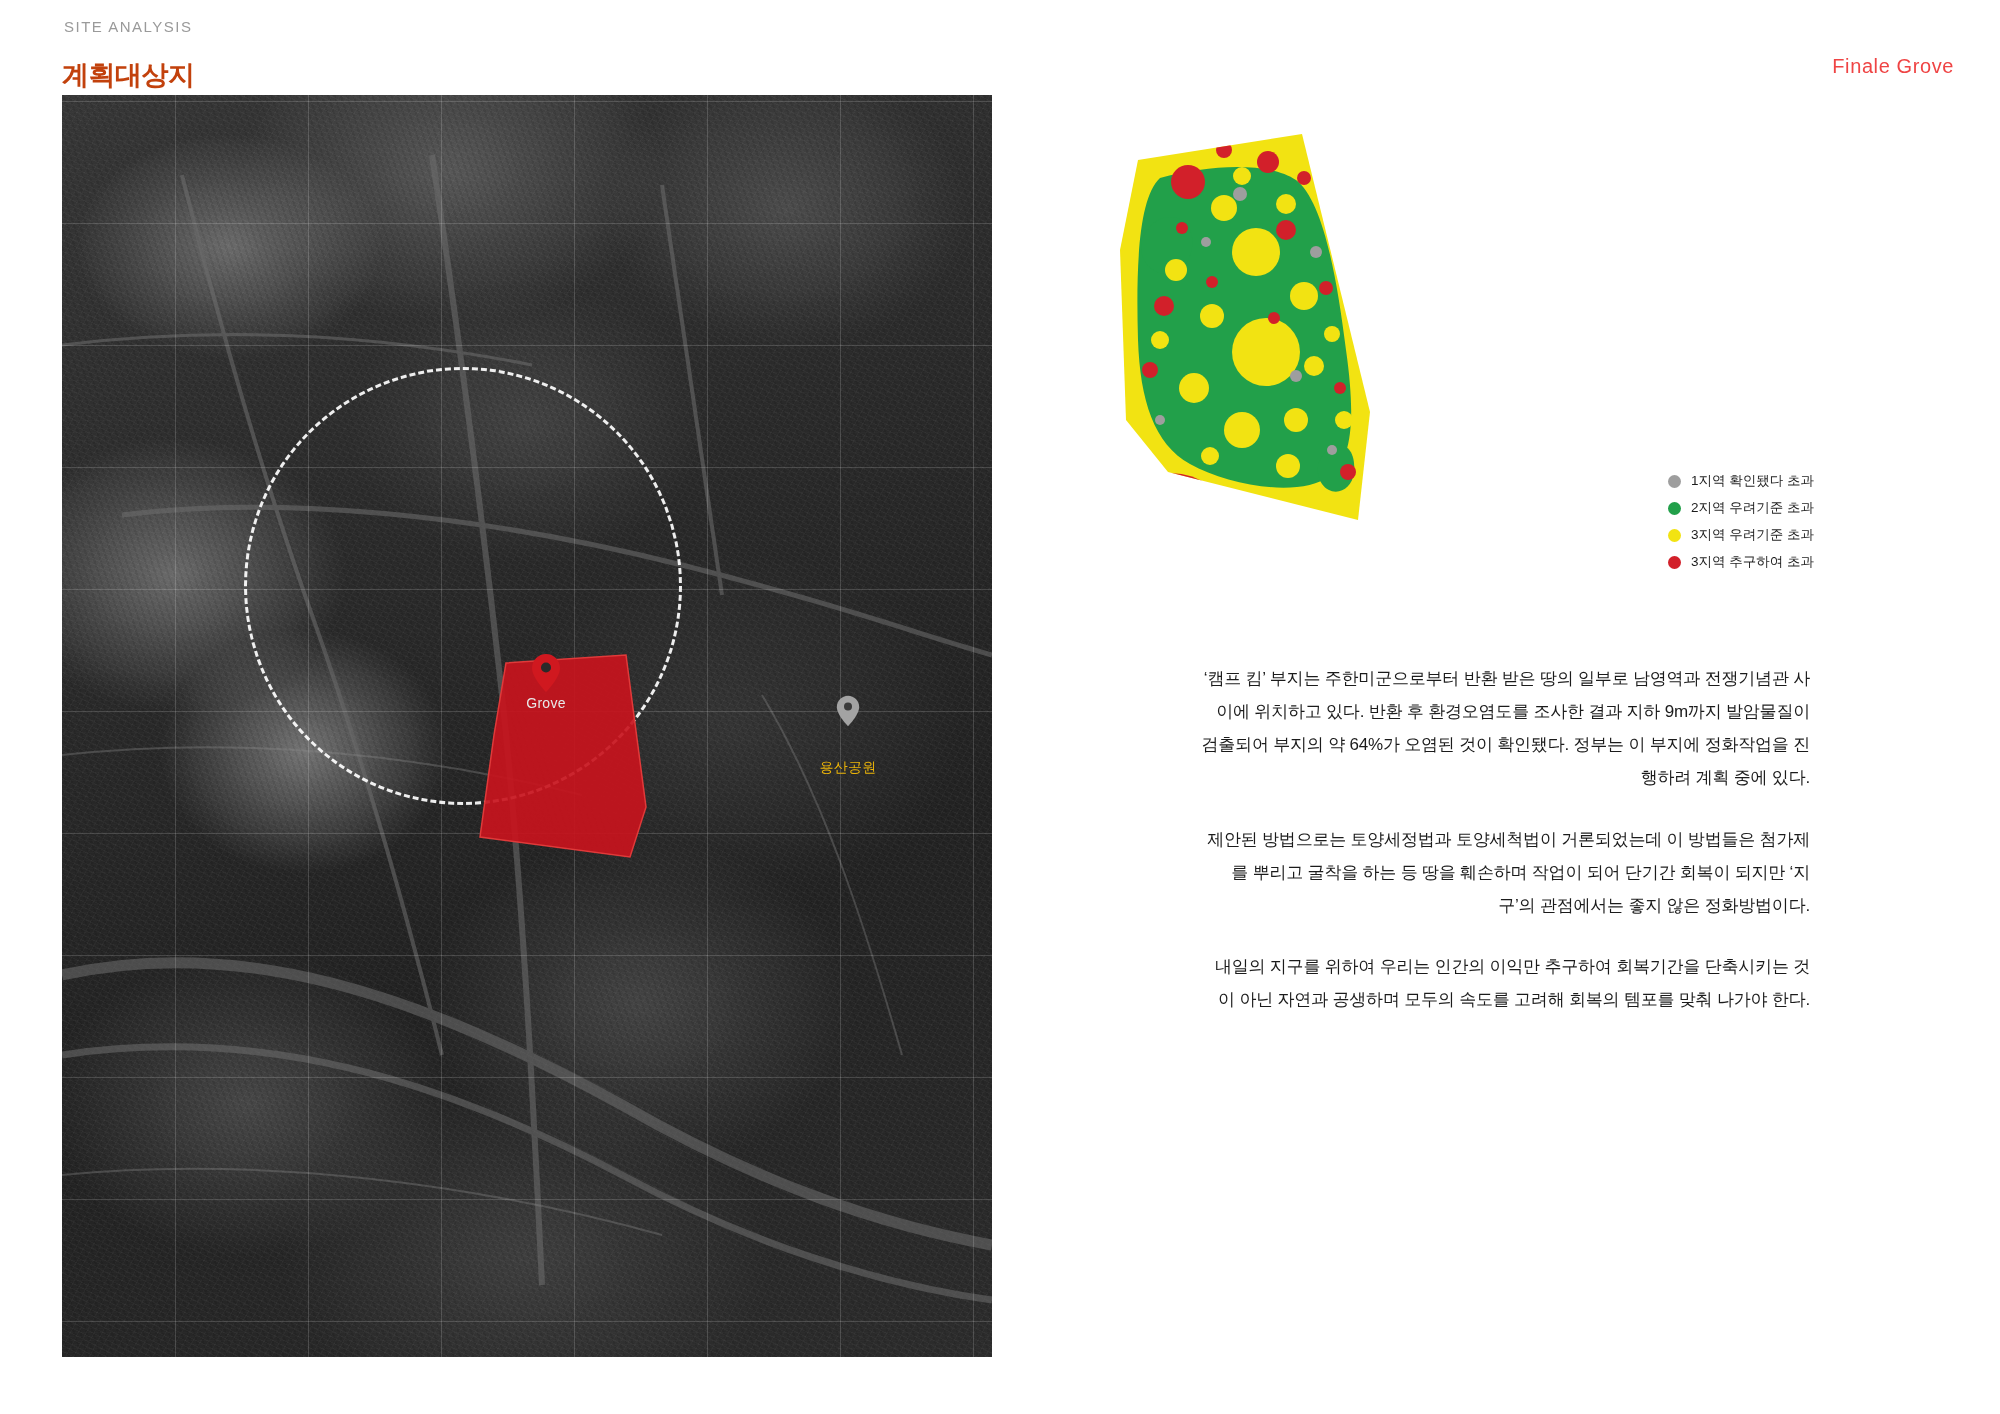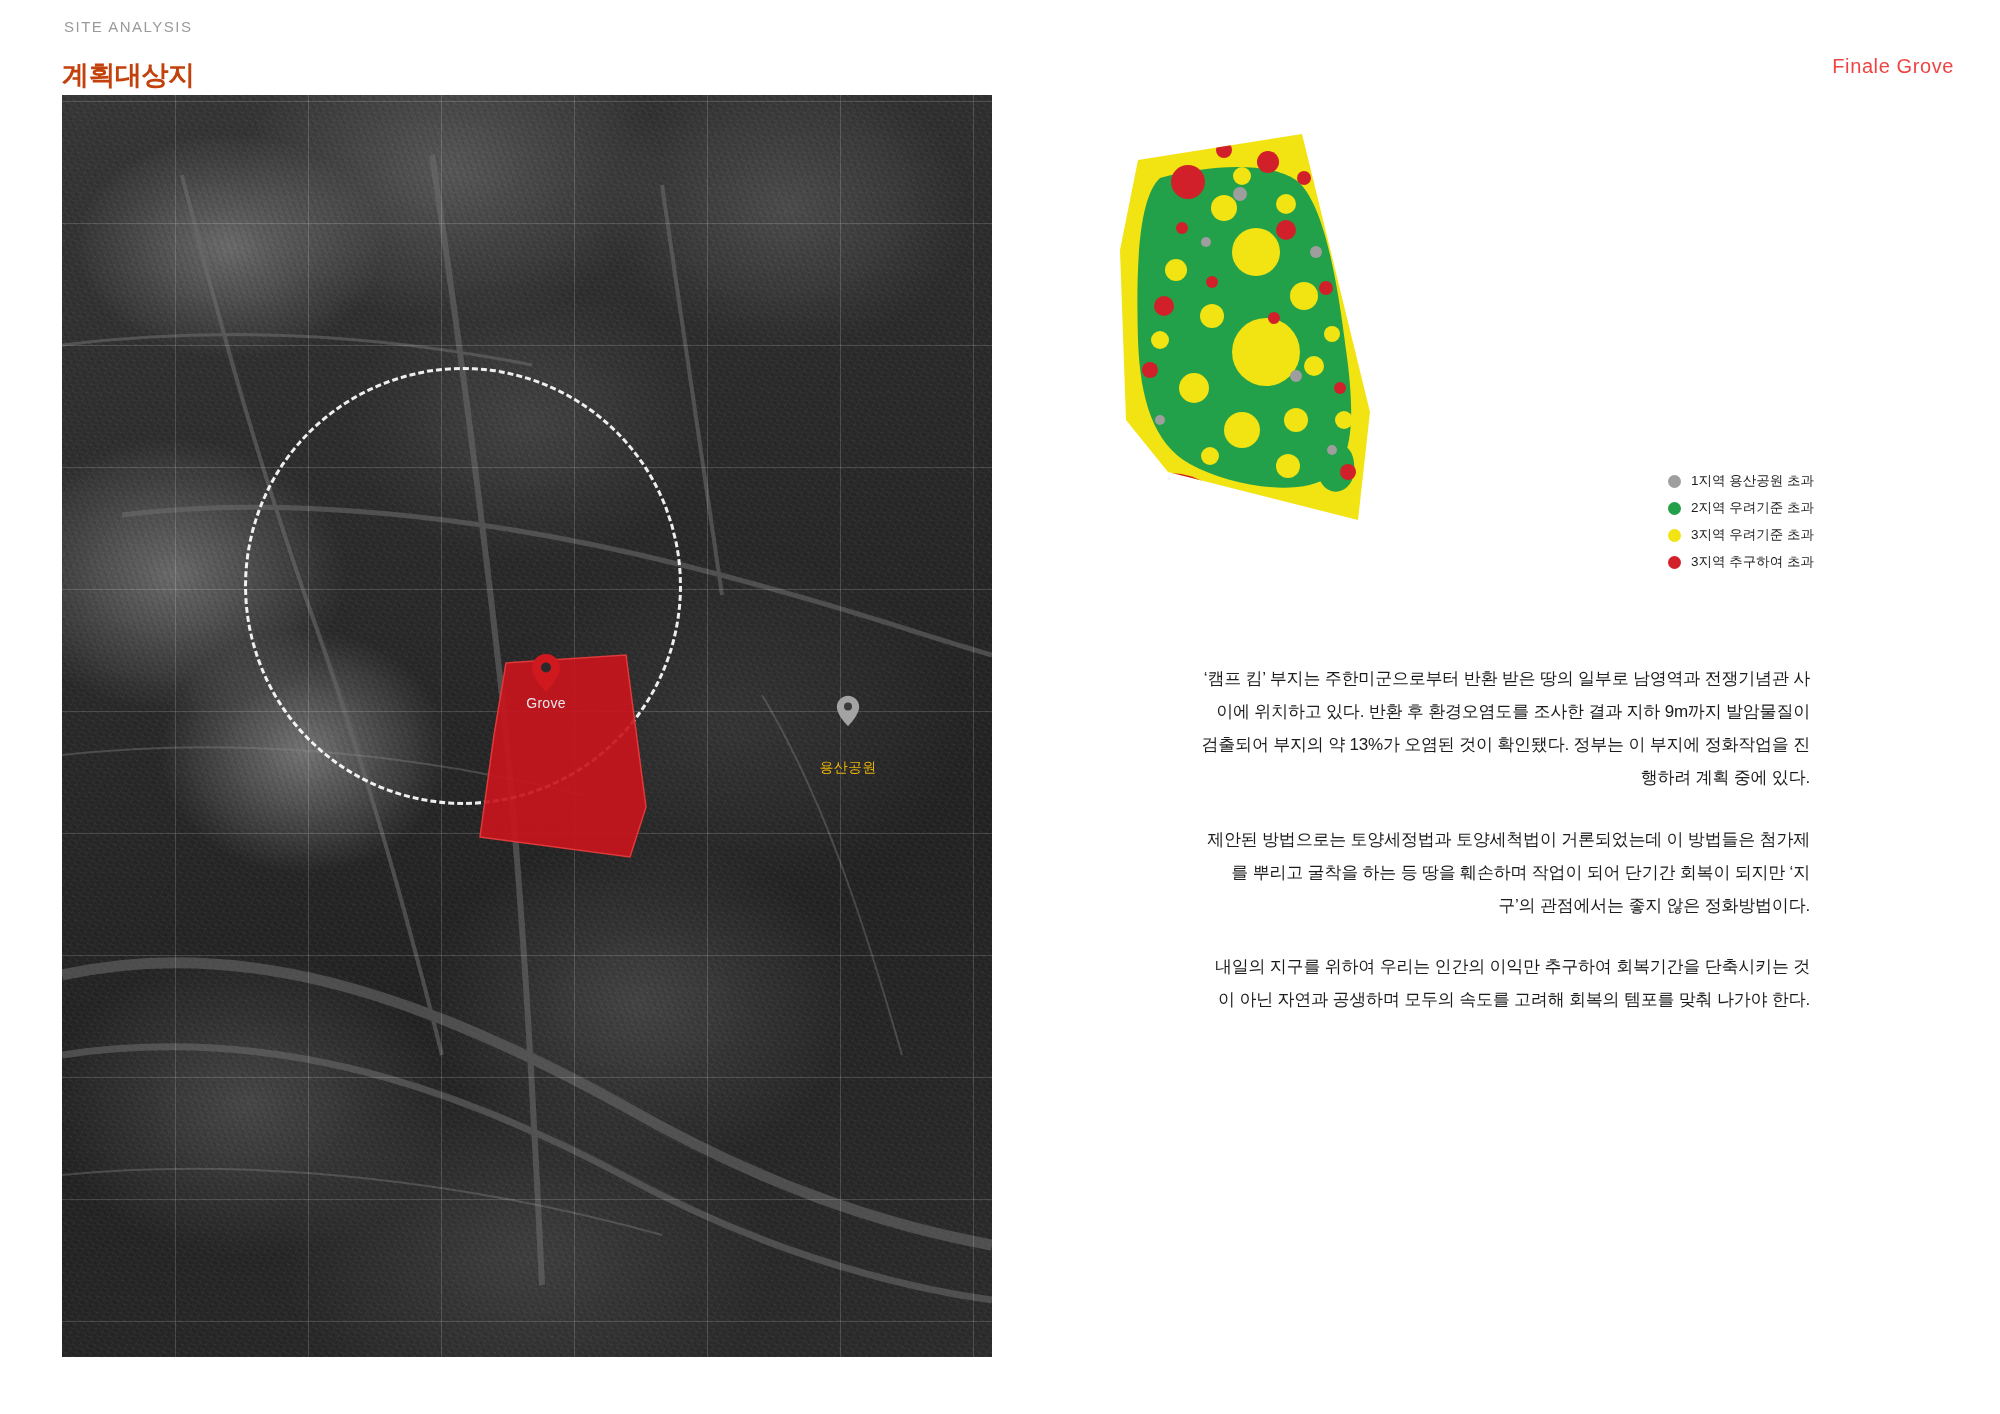--- a/index.html
+++ b/index.html
@@ -316,35 +316,35 @@
         <circle cx="206" cy="256" r="6" fill="#9e9e9e"></circle>
         <circle cx="116" cy="122" r="5" fill="#9e9e9e"></circle>
         <circle cx="242" cy="330" r="5" fill="#9e9e9e"></circle>
         <circle cx="70" cy="300" r="5" fill="#9e9e9e"></circle>
       </g>
     </svg>
 
     <div class="legend">
       <div class="legend-row">
         <span class="legend-dot" style="background:#9e9e9e"></span>
-        <span class="legend-label">1지역 용산공원 초과</span>
+        <span class="legend-label">1지역 확인됐다 초과</span>
       </div>
       <div class="legend-row">
         <span class="legend-dot" style="background:#22a04a"></span>
         <span class="legend-label">2지역 우려기준 초과</span>
       </div>
       <div class="legend-row">
         <span class="legend-dot" style="background:#f2e312"></span>
         <span class="legend-label">3지역 우려기준 초과</span>
       </div>
       <div class="legend-row">
         <span class="legend-dot" style="background:#d2202a"></span>
         <span class="legend-label">3지역 추구하여 초과</span>
       </div>
     </div>
   </div>
 
   <div class="body-text">
-    <p>‘캠프 킴’ 부지는 주한미군으로부터 반환 받은 땅의 일부로 남영역과 전쟁기념관 사이에 위치하고 있다. 반환 후 환경오염도를 조사한 결과 지하 9m까지 발암물질이 검출되어 부지의 약 13%가 오염된 것이 확인됐다. 정부는 이 부지에 정화작업을 진행하려 계획 중에 있다.</p>
+    <p>‘캠프 킴’ 부지는 주한미군으로부터 반환 받은 땅의 일부로 남영역과 전쟁기념관 사이에 위치하고 있다. 반환 후 환경오염도를 조사한 결과 지하 9m까지 발암물질이 검출되어 부지의 약 64%가 오염된 것이 확인됐다. 정부는 이 부지에 정화작업을 진행하려 계획 중에 있다.</p>
     <p>제안된 방법으로는 토양세정법과 토양세척법이 거론되었는데 이 방법들은 첨가제를 뿌리고 굴착을 하는 등 땅을 훼손하며 작업이 되어 단기간 회복이 되지만 ‘지구’의 관점에서는 좋지 않은 정화방법이다.</p>
     <p>내일의 지구를 위하여 우리는 인간의 이익만 추구하여 회복기간을 단축시키는 것이 아닌 자연과 공생하며 모두의 속도를 고려해 회복의 템포를 맞춰 나가야 한다.</p>
   </div>
 </div>
 
 </body></html>

